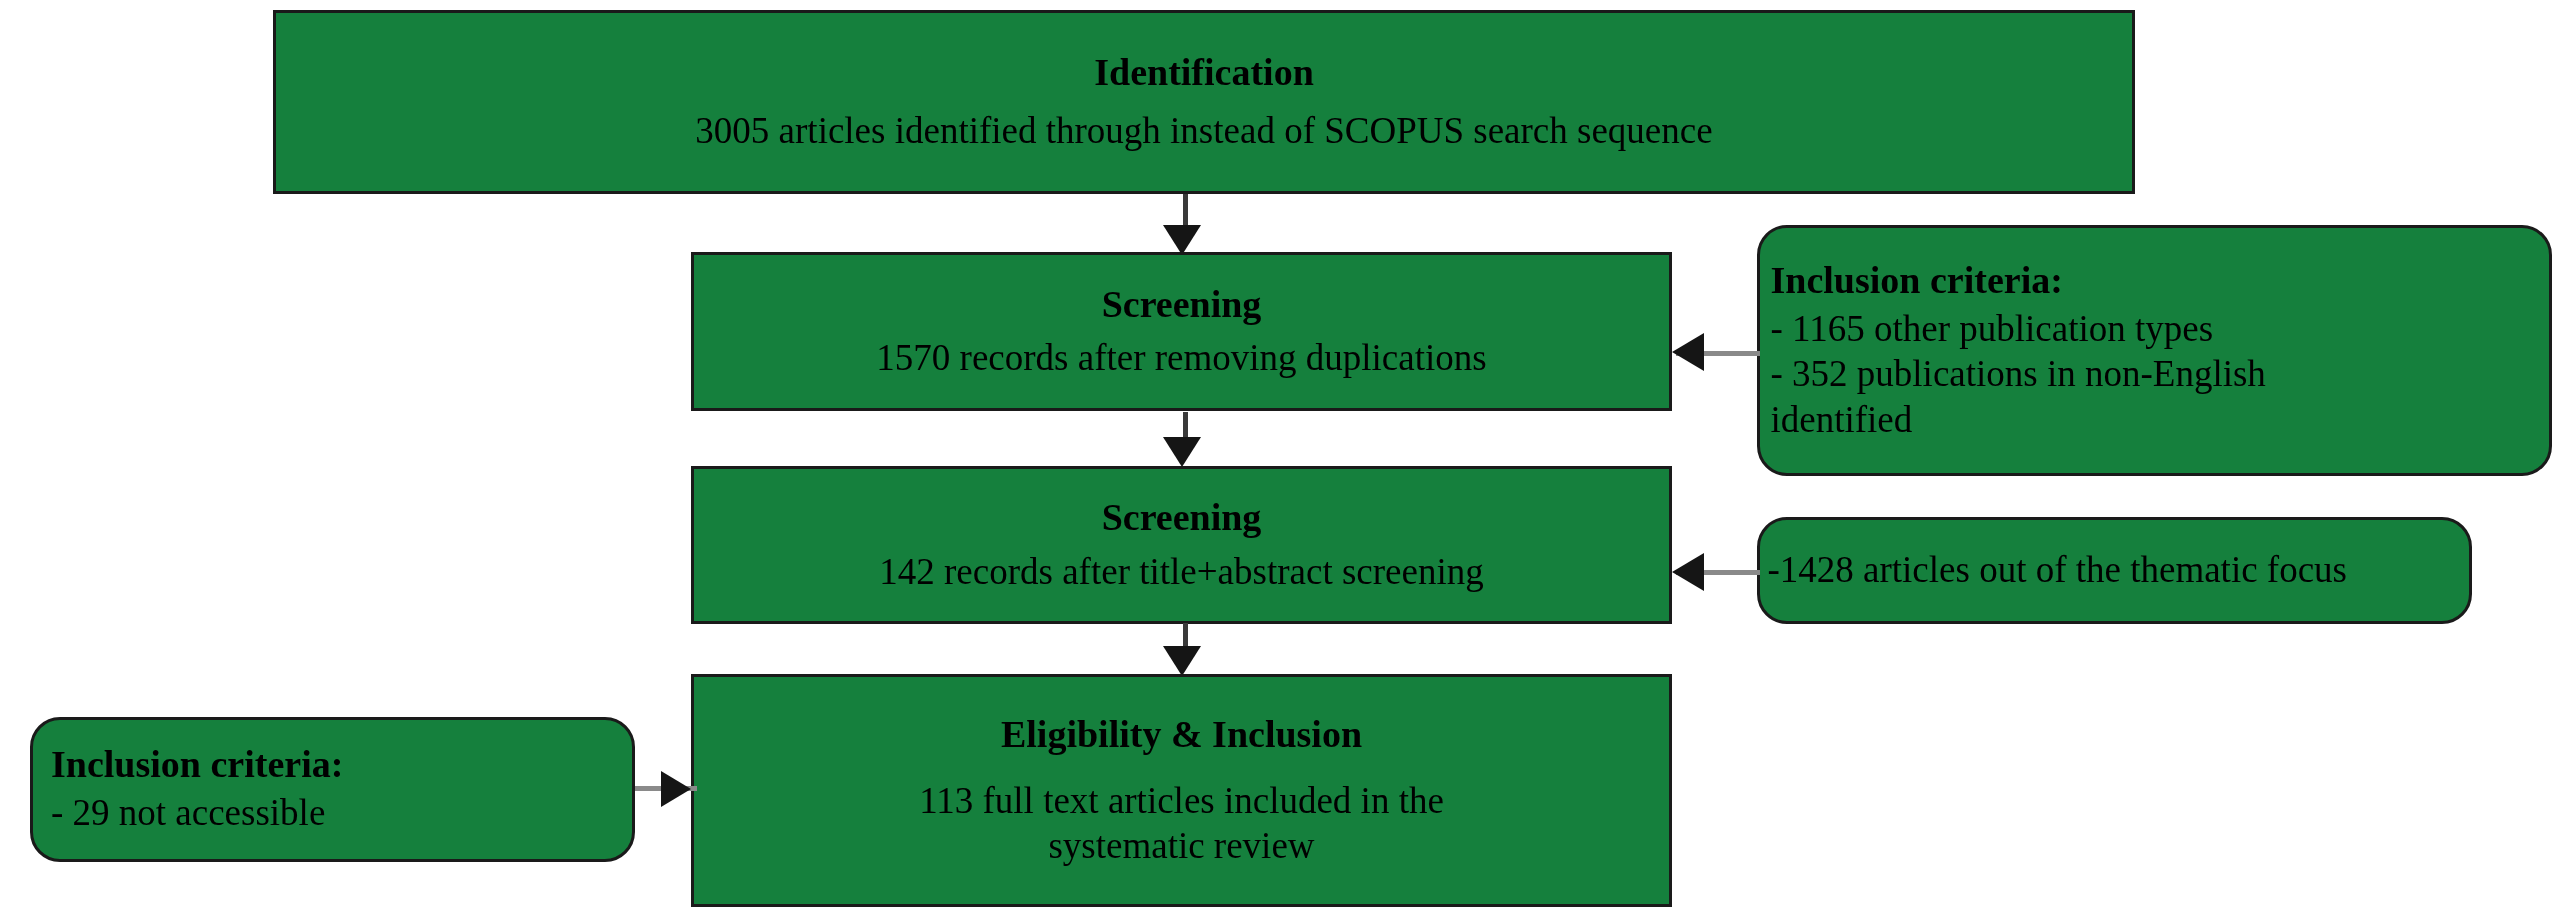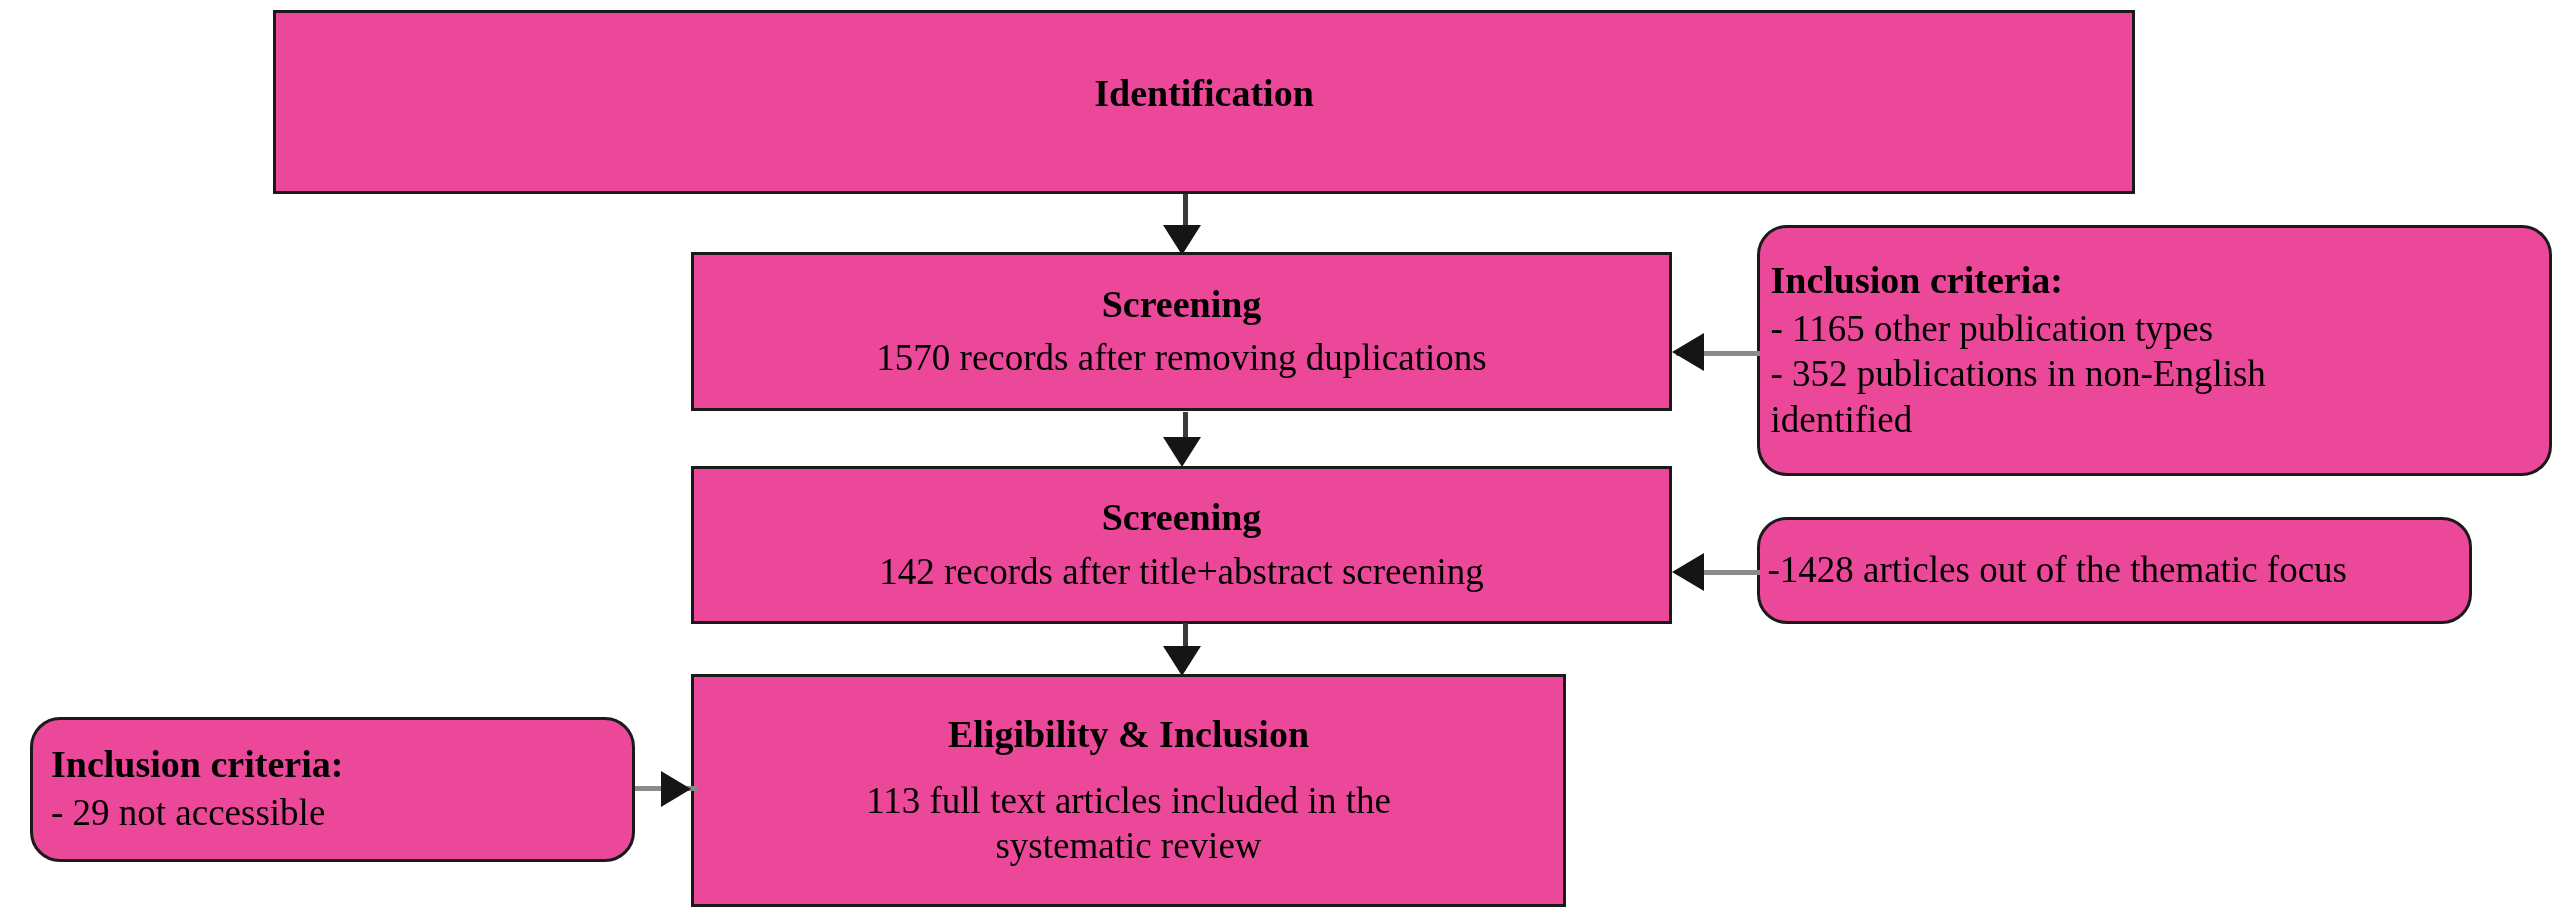--- a/index.html
+++ b/index.html
@@ -13,21 +13,21 @@
     width: 2576px;
     height: 925px;
     background: #ffffff;
     font-family: "Liberation Serif", "DejaVu Serif", serif;
     color: #000000;
     overflow: hidden;
   }
   .box {
     position: absolute;
     box-sizing: border-box;
-    background: #ec4899;
+    background: #15803d;
     border: 3.8px solid #1a1a1a;
     display: flex;
     flex-direction: column;
     justify-content: center;
   }
   .box.center {
     align-items: center;
     text-align: center;
   }
   .box.leftalign {
@@ -63,21 +63,21 @@
     left: 691px; top: 252px; width: 981px; height: 159px;
   }
   #box-screening-duplicates .heading { margin-bottom: 12px; }
 
   #box-screening-abstract {
     left: 691px; top: 466px; width: 981px; height: 158px;
   }
   #box-screening-abstract .heading { margin-bottom: 12px; }
 
   #box-eligibility-inclusion {
-    left: 691px; top: 674px; width: 875px; height: 233px;
+    left: 691px; top: 674px; width: 981px; height: 233px;
   }
   #box-eligibility-inclusion .heading { margin-bottom: 22.5px; }
 
   #box-exclusion-publication-types {
     left: 1757px; top: 225px; width: 795px; height: 251px;
     padding: 0 0 0 10.5px;
   }
   #box-exclusion-thematic {
     left: 1757px; top: 517px; width: 715px; height: 107px;
     padding: 0 0 0 7.5px;
@@ -137,20 +137,21 @@
   #conn-access-line  { left: 635px; top: 786px; width: 62px; }
   #conn-access-arrow { left: 661px; top: 771px; }
 </style>
 </head>
 <body>
 
 <div id="stage">
 
   <div class="box center" id="box-identification">
     <div class="heading">Identification</div>
+    <div class="bodyline">3005 articles identified through instead of SCOPUS search sequence</div>
   </div>
 
   <div class="vline" id="conn-ident-to-screen-line"></div>
   <div class="arrow-down" id="conn-ident-to-screen-arrow"></div>
 
   <div class="box center" id="box-screening-duplicates">
     <div class="heading">Screening</div>
     <div class="bodyline">1570 records after removing duplications</div>
   </div>
 

